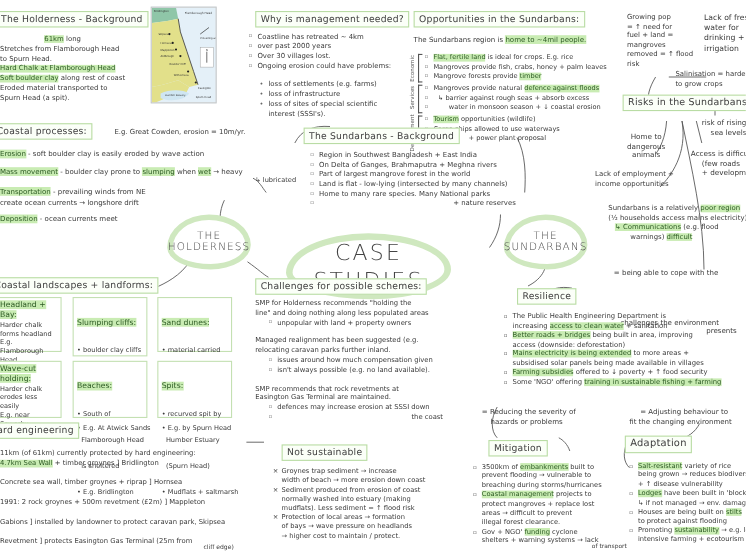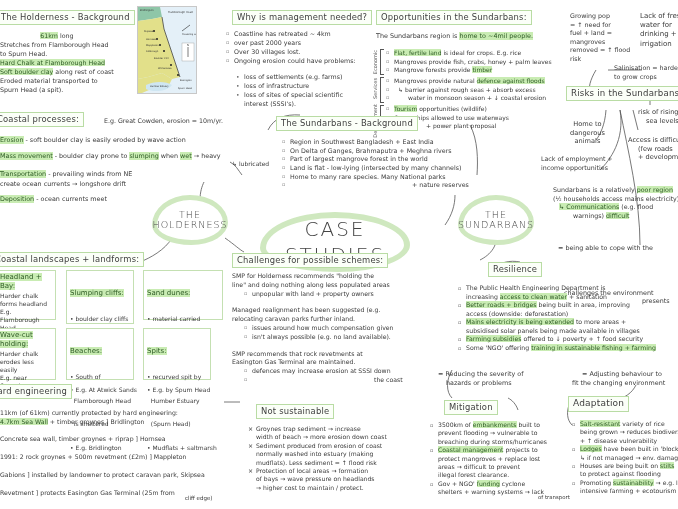--- a/index.html
+++ b/index.html
@@ -219,21 +219,21 @@
   <div>E.g. Flamborough</div>
   <div>Head</div>
 </div>
 <div class="card" style="left:66px;top:270px;width:68px;height:54px;white-space:pre;">
   <div class="h"><span class="hl">Slumping cliffs:</span></div>
   <div>• boulder clay cliffs</div>
   <div>  frequently slump</div>
   <div>• Causes tilted cliffs</div>
   <div>• E.g. At Atwick Sands</div>
 </div>
-<div class="card" style="left:143px;top:270px;width:80px;height:50px;white-space:pre;">
+<div class="card" style="left:143px;top:270px;width:68px;height:50px;white-space:pre;">
   <div class="h"><span class="hl">Sand dunes:</span></div>
   <div>• material carried</div>
   <div>  by wind is</div>
   <div>  deposited</div>
   <div>• E.g. by Spurn Head</div>
 </div>
 <div class="card" style="left:-4px;top:328px;width:60px;height:52px;">
   <div class="h"><span class="hl">Wave-cut holding:</span></div>
   <div>Harder chalk</div>
   <div>erodes less easily</div>
@@ -292,21 +292,21 @@
   <div><span style="display:inline-block;width:8px;">×</span><span>Groynes trap sediment → increase</span></div>
   <div style="padding-left:8px;">width of beach → more erosion down coast</div>
   <div><span style="display:inline-block;width:8px;">×</span><span>Sediment produced from erosion of coast</span></div>
   <div style="padding-left:8px;">normally washed into estuary (making</div>
   <div style="padding-left:8px;">mudflats). Less sediment = ↑ flood risk</div>
   <div><span style="display:inline-block;width:8px;">×</span><span>Protection of local areas → formation</span></div>
   <div style="padding-left:8px;">of bays → wave pressure on headlands</div>
   <div style="padding-left:8px;">→ higher cost to maintain / protect.</div>
 </div>
 
-<div class="title-box" style="left:488px;top:262px;">Resilience</div>
+<div class="title-box" style="left:470px;top:262px;">Resilience</div>
 <div class="abs" style="left:558px;top:244px;font-size:6.4px;line-height:1.36;white-space:nowrap;">
   <div>= being able to cope with the</div>
   <div style="padding-left:6px;margin-top:36px;">challenges the environment</div>
   <div style="padding-left:84px;">presents</div>
 </div>
 <div class="abs" style="left:458px;top:284px;font-size:6.2px;line-height:1.38;white-space:nowrap;">
   <div><span style="display:inline-block;width:8px;font-size:5px;">▫</span><span>The Public Health Engineering Department is</span></div>
   <div style="padding-left:8px;"><span>increasing </span><span class="hl">access to clean water</span><span> + sanitation</span></div>
   <div><span style="display:inline-block;width:8px;font-size:5px;">▫</span><span class="hl">Better roads + bridges</span><span> being built in area, improving</span></div>
   <div style="padding-left:8px;">access (downside: deforestation)</div>

